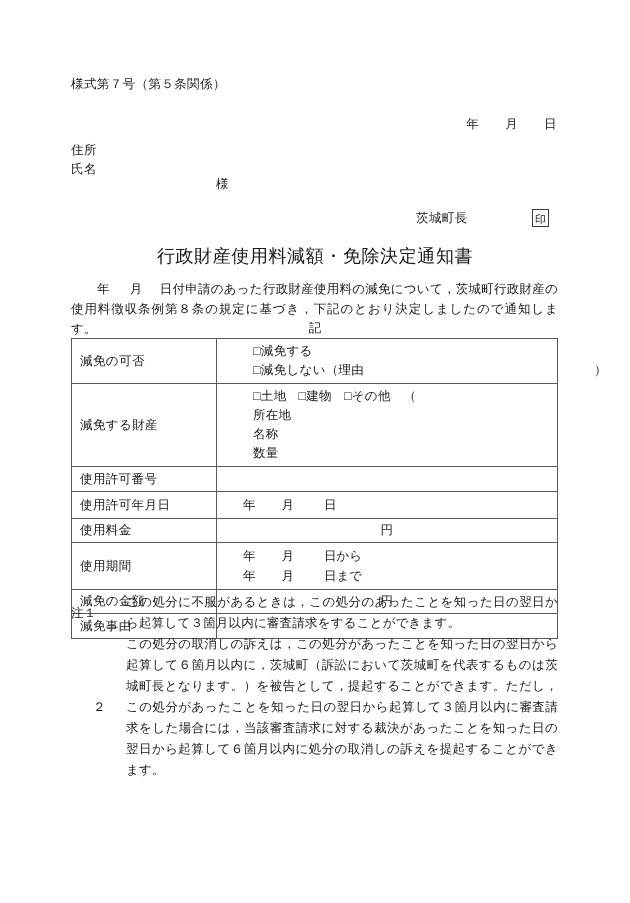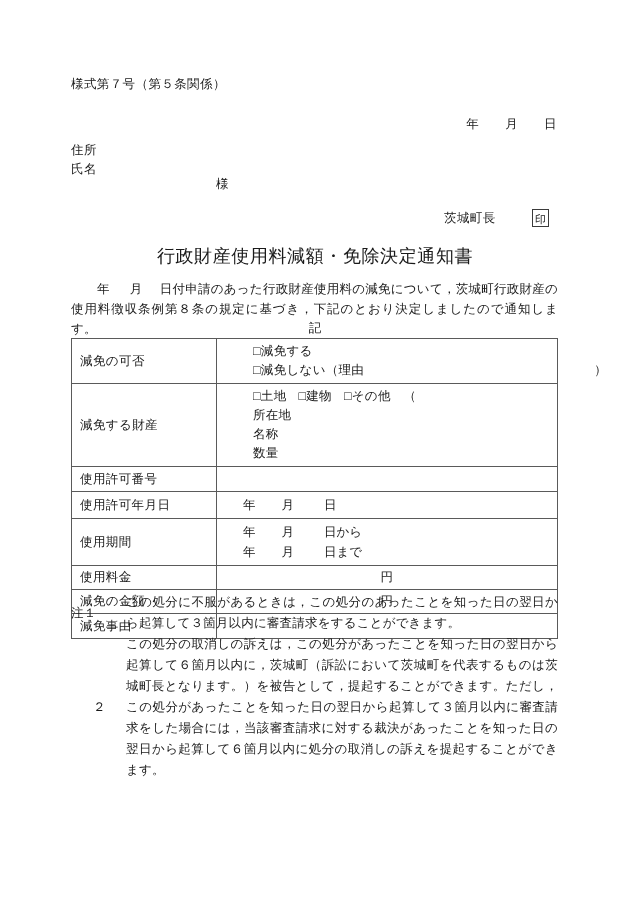--- a/index.html
+++ b/index.html
@@ -65,21 +65,20 @@
     width: 630px;
     height: 22px;
   }
   .issuer-name {
     position: absolute;
     left: 416px;
     top: 1px;
     font-size: 12.5px;
     letter-spacing: 0.4px;
     white-space: nowrap;
-    margin-left: 28px;
   }
   .seal-box {
     position: absolute;
     left: 532px;
     top: 0px;
     width: 17px;
     height: 18px;
     border: 1px solid #3a3a3a;
     font-size: 11px;
     line-height: 18px;
@@ -268,36 +267,36 @@
         </td>
         <td>
           <div class="date-cell">
             <div class="line"><span>年</span><span class="g1"></span><span>月</span><span class="g2"></span><span>日</span></div>
           </div>
         </td>
       </tr>
 
       <tr>
         <td>
+          <div class="cell-label">使用料金</div>
+        </td>
+        <td>
+          <div class="cell-center">円</div>
+        </td>
+      </tr>
+
+      <tr>
+        <td>
           <div class="cell-label">使用期間</div>
         </td>
         <td>
           <div class="date-cell">
             <div class="line"><span>年</span><span class="g1"></span><span>月</span><span class="g2"></span><span>日から</span></div>
             <div class="line"><span>年</span><span class="g1"></span><span>月</span><span class="g2"></span><span>日まで</span></div>
           </div>
-        </td>
-      </tr>
-
-      <tr>
-        <td>
-          <div class="cell-label">使用料金</div>
-        </td>
-        <td>
-          <div class="cell-center">円</div>
         </td>
       </tr>
 
       <tr>
         <td>
           <div class="cell-label">減免の金額</div>
         </td>
         <td>
           <div class="cell-center">円</div>
         </td>

